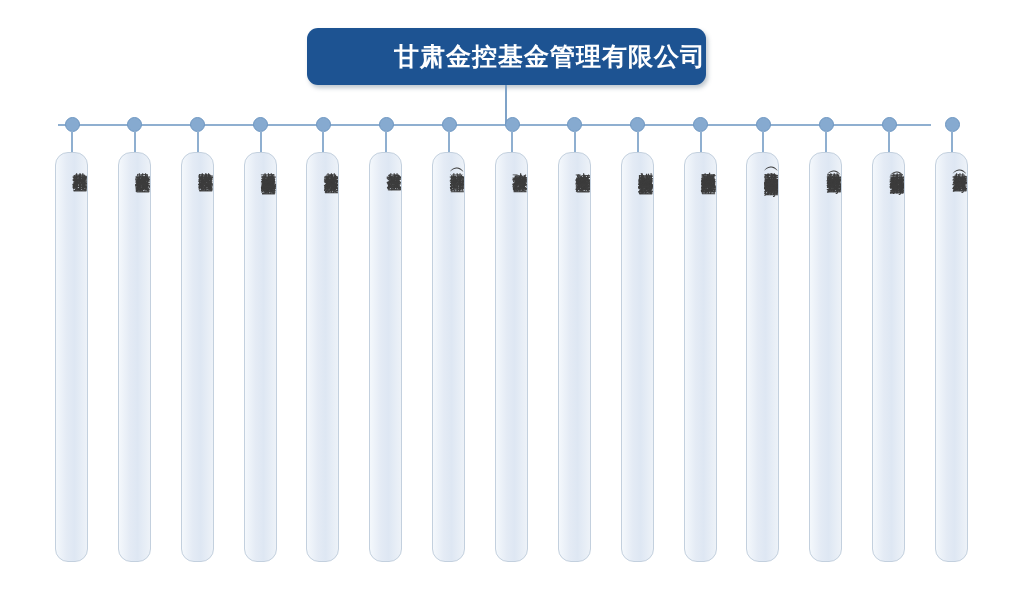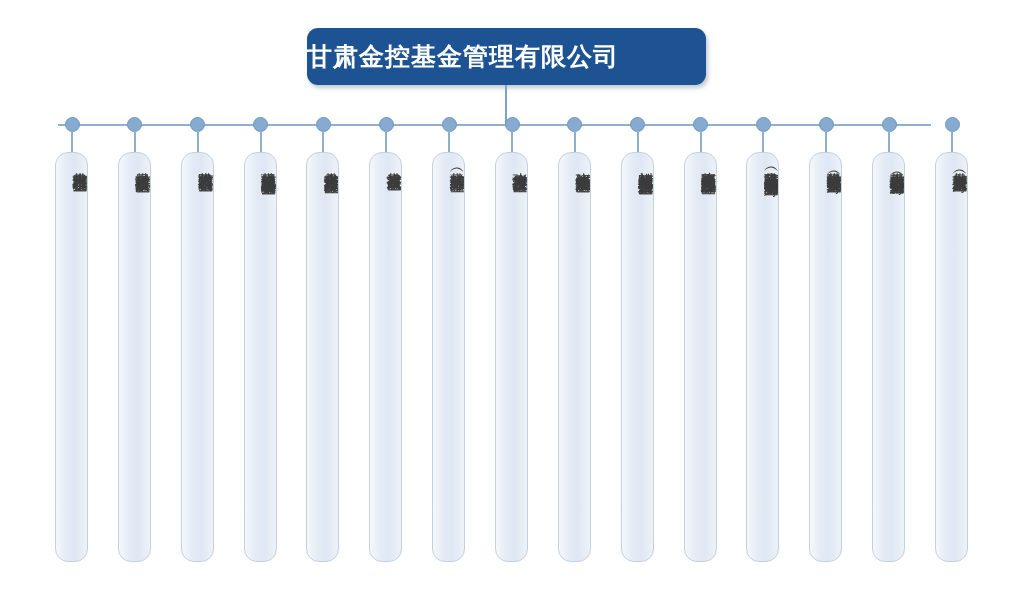--- a/index.html
+++ b/index.html
@@ -25,21 +25,21 @@
     position: absolute;
     left: 307px;
     top: 28px;
     width: 399px;
     height: 57px;
     background: #1D5392;
     border-radius: 11px;
     box-shadow: 2px 3px 4px rgba(90,110,130,0.38);
     display: flex;
     align-items: center;
-    justify-content: flex-start;
+    justify-content: flex-end;
     box-sizing: border-box;
   }
   .root-title {
     color: #ffffff;
     font-size: 25px;
     font-weight: bold;
     letter-spacing: 1px;
     white-space: nowrap;
     line-height: 1;
   }

